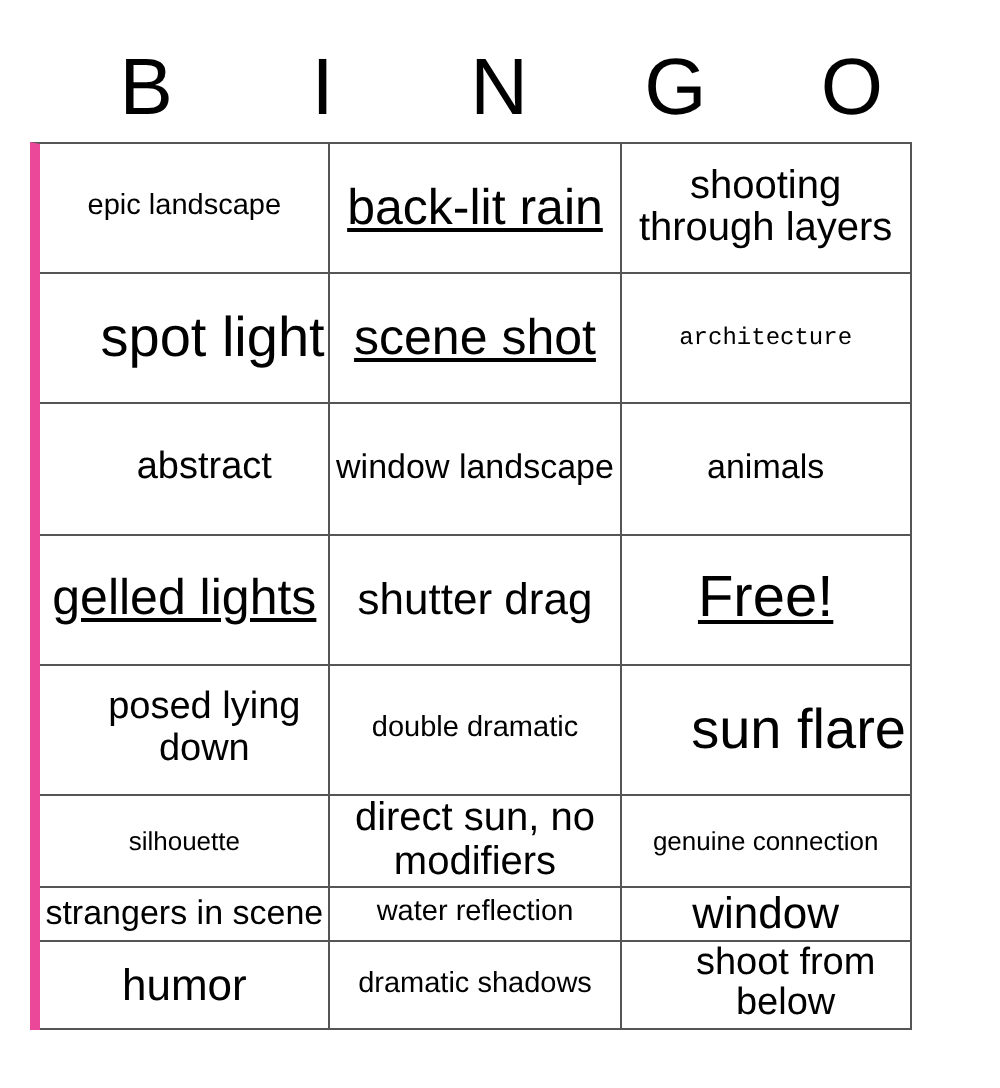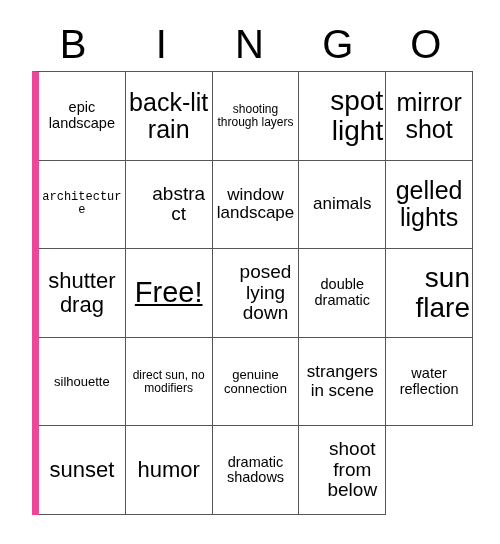--- a/index.html
+++ b/index.html
@@ -40,29 +40,29 @@
     font-size: 40px;
     line-height: 1;
     font-weight: 400;
     letter-spacing: 0;
     color: #000000;
   }
 
   
   #grid {
     position: absolute;
-    left: 32px;
+    left: 15px;
     top: 71px;
     width: 441px;
     height: 444px;
     display: grid;
-    grid-template-columns: repeat(5, 1fr);
+    grid-template-columns: repeat(3, 1fr);
     grid-template-rows: repeat(5, 1fr);
     border-top: 1px solid #555555;
-    border-left: 7px solid #ec4899;
+    border-left: 5px solid #ec4899;
     box-sizing: border-box;
     background: #ffffff;
   }
   .cell {
     border-right: 1px solid #555555;
     border-bottom: 1px solid #555555;
     box-sizing: border-box;
     display: flex;
     align-items: center;
     justify-content: center;
@@ -76,25 +76,25 @@
     width: 100%;
     line-height: 1.08;
     word-break: break-word;
     hyphens: manual;
   }
 
   
   .fs-xxs  { font-size: 12px; font-family: Liberation Mono, monospace; }
   .fs-xs   { font-size: 13px; }
   .fs-s    { font-size: 14.5px; }
-  .fs-m    { font-size: 12px; text-align: center; }
+  .fs-m    { font-size: 20px; text-align: center; }
   .fs-ml   { font-size: 17px; }
   .fs-l    { font-size: 19px; margin-left: 20px; }
   .fs-xl   { font-size: 22px; }
-  .fs-xxl  { font-size: 25px; }
+  .fs-xxl  { font-size: 25px; text-decoration: underline; }
   .fs-xxxl { font-size: 28px; text-align: right; }
   .fs-huge { font-size: 29px; text-decoration: underline; }
 </style>
 </head>
 <body>
 
 <div id="card">
 
   <div id="header">
       <div class="header-cell">B</div>
@@ -111,21 +111,21 @@
       <div class="cell">
         <span class="cell-text fs-xxl">back-lit rain</span>
       </div>
       <div class="cell">
         <span class="cell-text fs-m">shooting through layers</span>
       </div>
       <div class="cell">
         <span class="cell-text fs-xxxl">spot light</span>
       </div>
       <div class="cell">
-        <span class="cell-text fs-xxl">mirror shot</span>
+        <span class="cell-text fs-xxl">scene shot</span>
       </div>
       <div class="cell">
         <span class="cell-text fs-xxs">architecture</span>
       </div>
       <div class="cell">
         <span class="cell-text fs-l">abstract</span>
       </div>
       <div class="cell">
         <span class="cell-text fs-ml">window landscape</span>
       </div>
@@ -159,21 +159,21 @@
       <div class="cell">
         <span class="cell-text fs-xs">genuine connection</span>
       </div>
       <div class="cell">
         <span class="cell-text fs-ml">strangers in scene</span>
       </div>
       <div class="cell">
         <span class="cell-text fs-s">water reflection</span>
       </div>
       <div class="cell">
-        <span class="cell-text fs-xl">sunset</span>
+        <span class="cell-text fs-xl">window</span>
       </div>
       <div class="cell">
         <span class="cell-text fs-xl">humor</span>
       </div>
       <div class="cell">
         <span class="cell-text fs-s">dramatic shadows</span>
       </div>
       <div class="cell">
         <span class="cell-text fs-l">shoot from below</span>
       </div>

